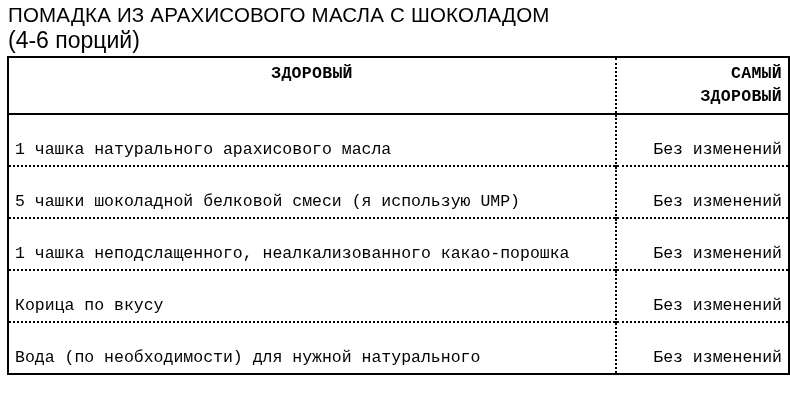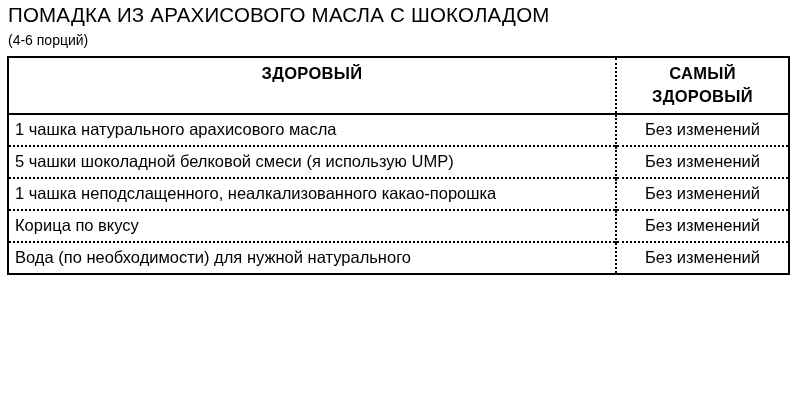--- a/index.html
+++ b/index.html
@@ -22,21 +22,21 @@
     padding: 0 4px;
   }
   .title {
     font-size: 20.5px;
     line-height: 26px;
     letter-spacing: 0.2px;
     padding: 2px 0 0 4px;
     white-space: nowrap;
   }
   .subtitle {
-    font-size: 14px;
+    font-size: 23px;
     line-height: 25px;
     padding: 0 0 3px 4px;
     white-space: nowrap;
   }
   table.recipe {
     border-collapse: collapse;
     width: 781px;
     table-layout: fixed;
     margin-left: 3px;
   }
@@ -50,46 +50,48 @@
     vertical-align: top;
     padding: 3px 6px 4px 6px;
     box-sizing: border-box;
   }
   
   table.recipe {
     border-top: 2px solid #000;
     border-bottom: 2px solid #000;
     border-left: 2px solid #000;
     border-right: 2px solid #000;
+    font-family: Liberation Mono, monospace;
   }
   
   table.recipe th.col2,
   table.recipe td.col2 {
     border-left: 2px dotted #000;
-    text-align: center;
+    text-align: right;
   }
   
   table.recipe thead th {
     font-weight: bold;
     text-align: center;
     letter-spacing: 0.3px;
     border-bottom: 2px solid #000;
     padding-top: 4px;
     padding-bottom: 5px;
   }
   table.recipe thead th.col2 {
     line-height: 23px;
   }
   
   table.recipe tbody tr + tr td {
     border-top: 2px dotted #000;
   }
   .cell-text {
     display: block;
     word-wrap: break-word;
+    margin-top: 20px;
   }
   .hdr2-line {
     display: block;
   }
 </style>
 </head>
 <body>
 
 <div class="page">
 

